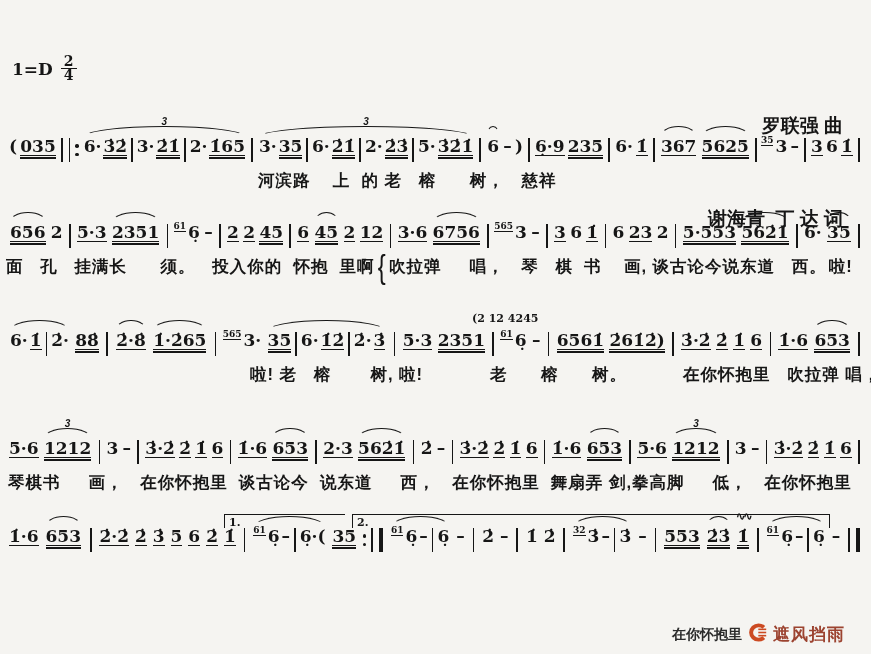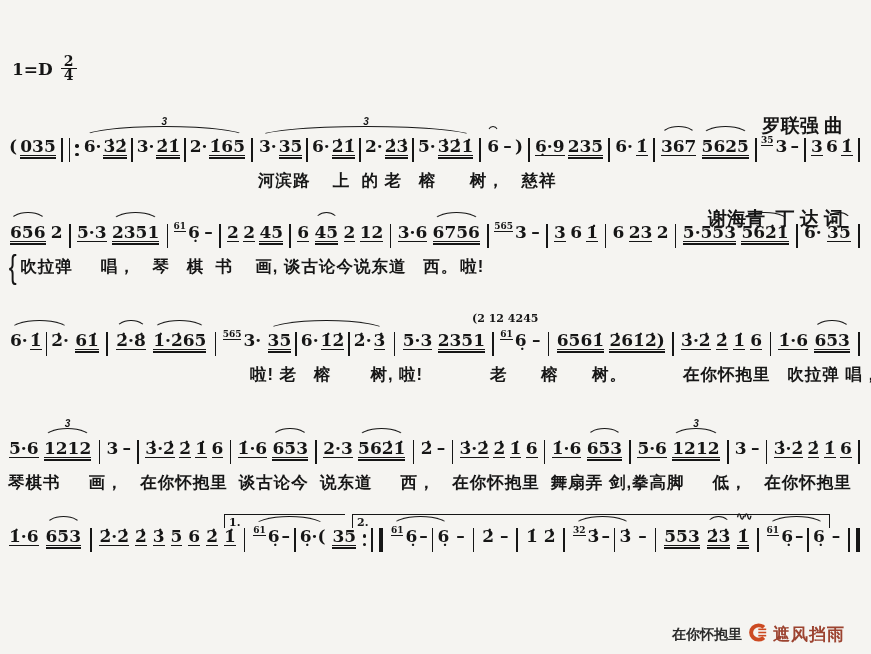--- a/index.html
+++ b/index.html
@@ -377,41 +377,41 @@
           </span>
           <span class="arcgrp">
             <span class="note">
               <span class="nt u1">35</span>
             </span>
           </span>
           <span style="display: inline-flex; align-self: center;">
             <i class="bar" style="display: inline-block;"></i>
           </span>
         </div>
-        <div class="lyr lyr2"><span class="brace">{</span><span class="stack"><span>吹拉弹     唱，   琴   棋  书    画, 谈古论今说东道   西。</span></span><span class="tail">啦!</span></div>
+        <div class="lyr lyr2"><span>面   孔   挂满长      须。   投入你的  怀抱  里啊</span><span class="brace">{</span><span class="stack"><span>吹拉弹     唱，   琴   棋  书    画, 谈古论今说东道   西。</span></span><span class="tail">啦!</span></div>
       </div>
       <div class="system">
         <div class="nrow">
           <div class="ann">(2 12 4245</div>
           <span class="arcgrp">
             <span class="note">
               <span class="nt">6·</span>
             </span>
             <span class="note">
               <span class="nt u1">1̇</span>
             </span>
             <span style="display: inline-flex; align-self: center;">
               <i class="bar" style="display: inline-block;"></i>
             </span>
             <span class="note">
               <span class="nt">2̇·</span>
             </span>
           </span>
           <span class="note">
-            <span class="nt u2">61̇</span>
+            <span class="nt u2">88̇</span>
           </span>
           <span style="display: inline-flex; align-self: center;">
             <i class="bar" style="display: inline-block;"></i>
           </span>
           <span class="arcgrp">
             <span class="note">
               <span class="nt u1">2̇·8̇</span>
             </span>
           </span>
           <span class="arcgrp">

